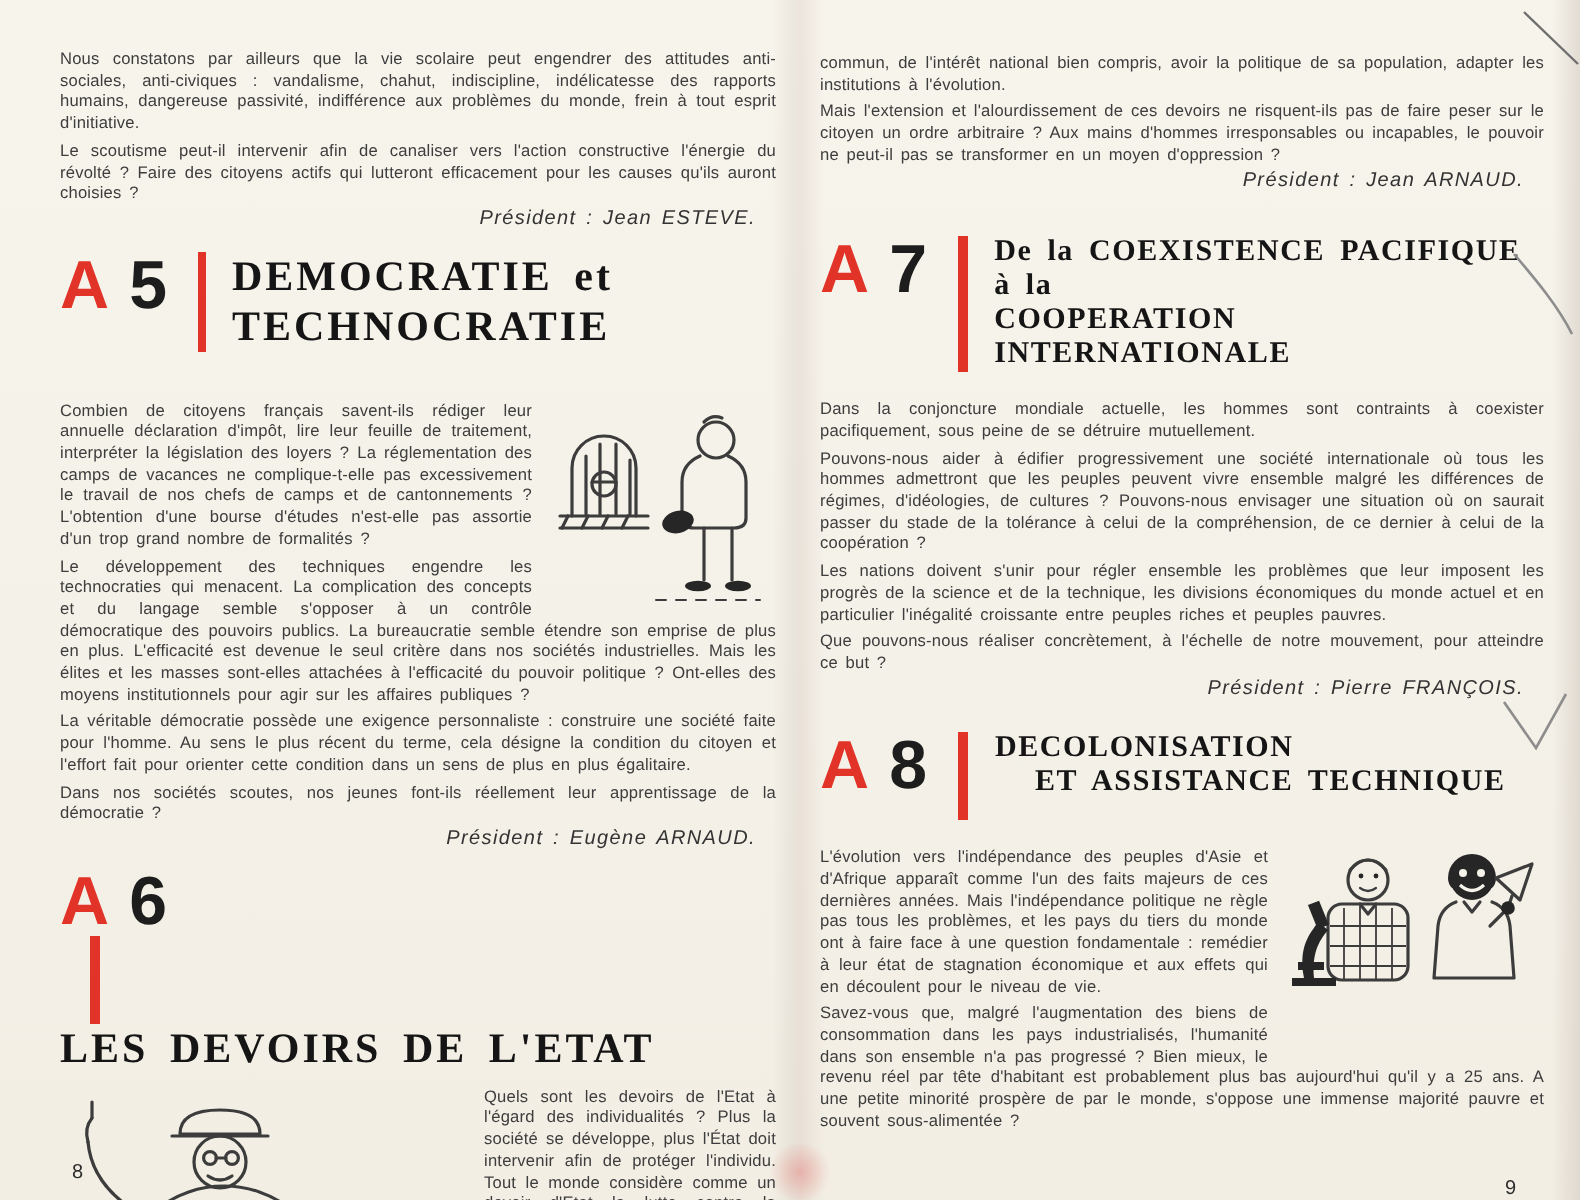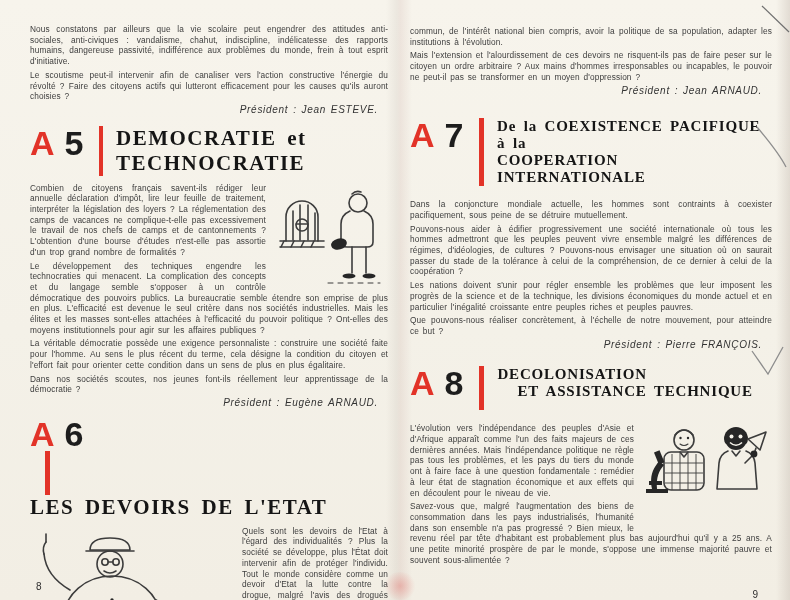--- a/index.html
+++ b/index.html
@@ -28,21 +28,21 @@
   .sec-head{display:flex;align-items:flex-start;margin-top:10px;}
   .sec-letter{font-size:34px;font-weight:bold;line-height:34px;letter-spacing:1px;}
   .sec-letter .ltr{color:#e23328;}
   .sec-letter .num{color:#1d1d1d;margin-left:9px;}
   .sec-bar{width:5px;align-self:stretch;min-height:44px;background:#e23328;margin:0 13px 0 15px;}
   .sec-title{font-family:"Liberation Serif","DejaVu Serif",serif;font-weight:bold;color:#151515;}
   .sec-title.one{font-size:21px;letter-spacing:1.5px;word-spacing:4px;}
   .sec-title.two{font-size:15px;line-height:17px;letter-spacing:.8px;word-spacing:3px;}
   .indent2{padding-left:20px;}
 
-  .a5-body{margin-top:7px;}
+  .a5-body{margin-top:24px;}
   .illus{pointer-events:none;}
   .illus-a5{float:right;width:112px;height:106px;margin:0 0 4px 10px;}
   .a6-section{position:relative;margin-top:6px;min-height:130px;}
   .illus-a6{position:absolute;left:-4px;top:2px;width:206px;height:142px;}
   .a6-text{margin-left:212px;}
   .illus-a8{float:right;width:128px;height:100px;margin:0 0 4px 10px;}
 
   .pagenum{position:absolute;font-size:10px;color:#2e2e2e;}
   .pagenum-left{left:6px;bottom:32px;}
   .pagenum-right{right:14px;bottom:26px;}

